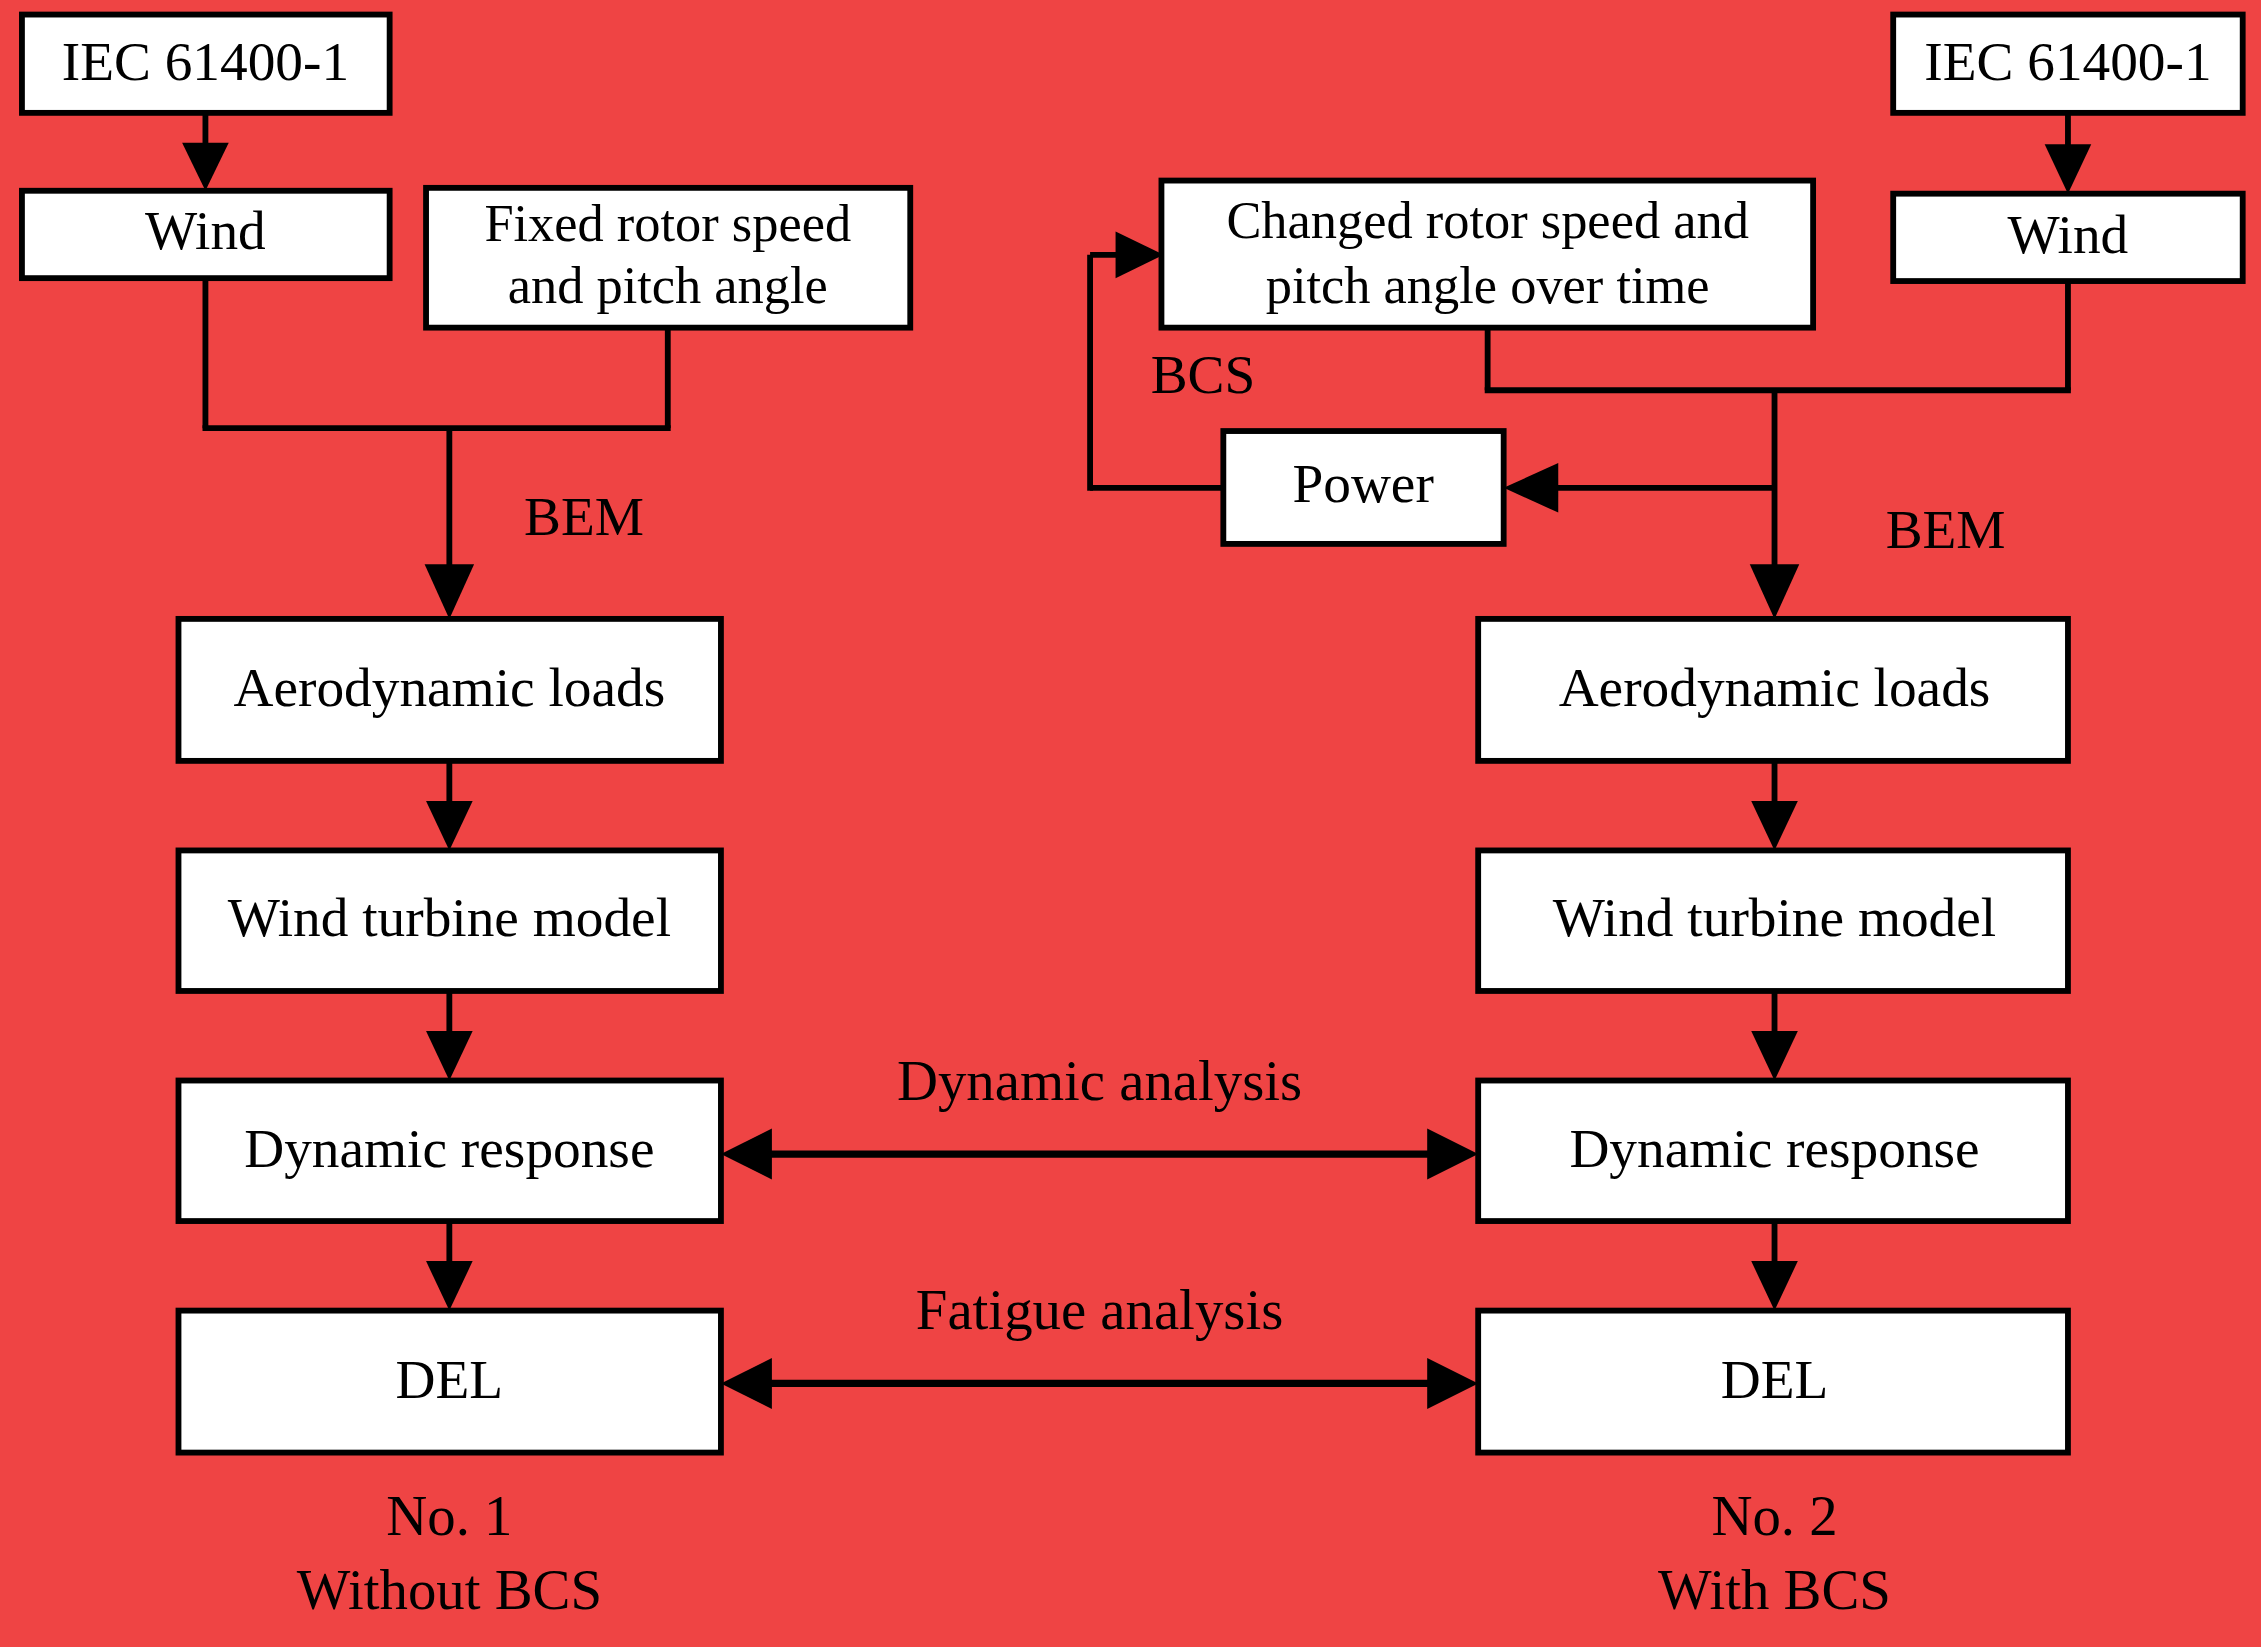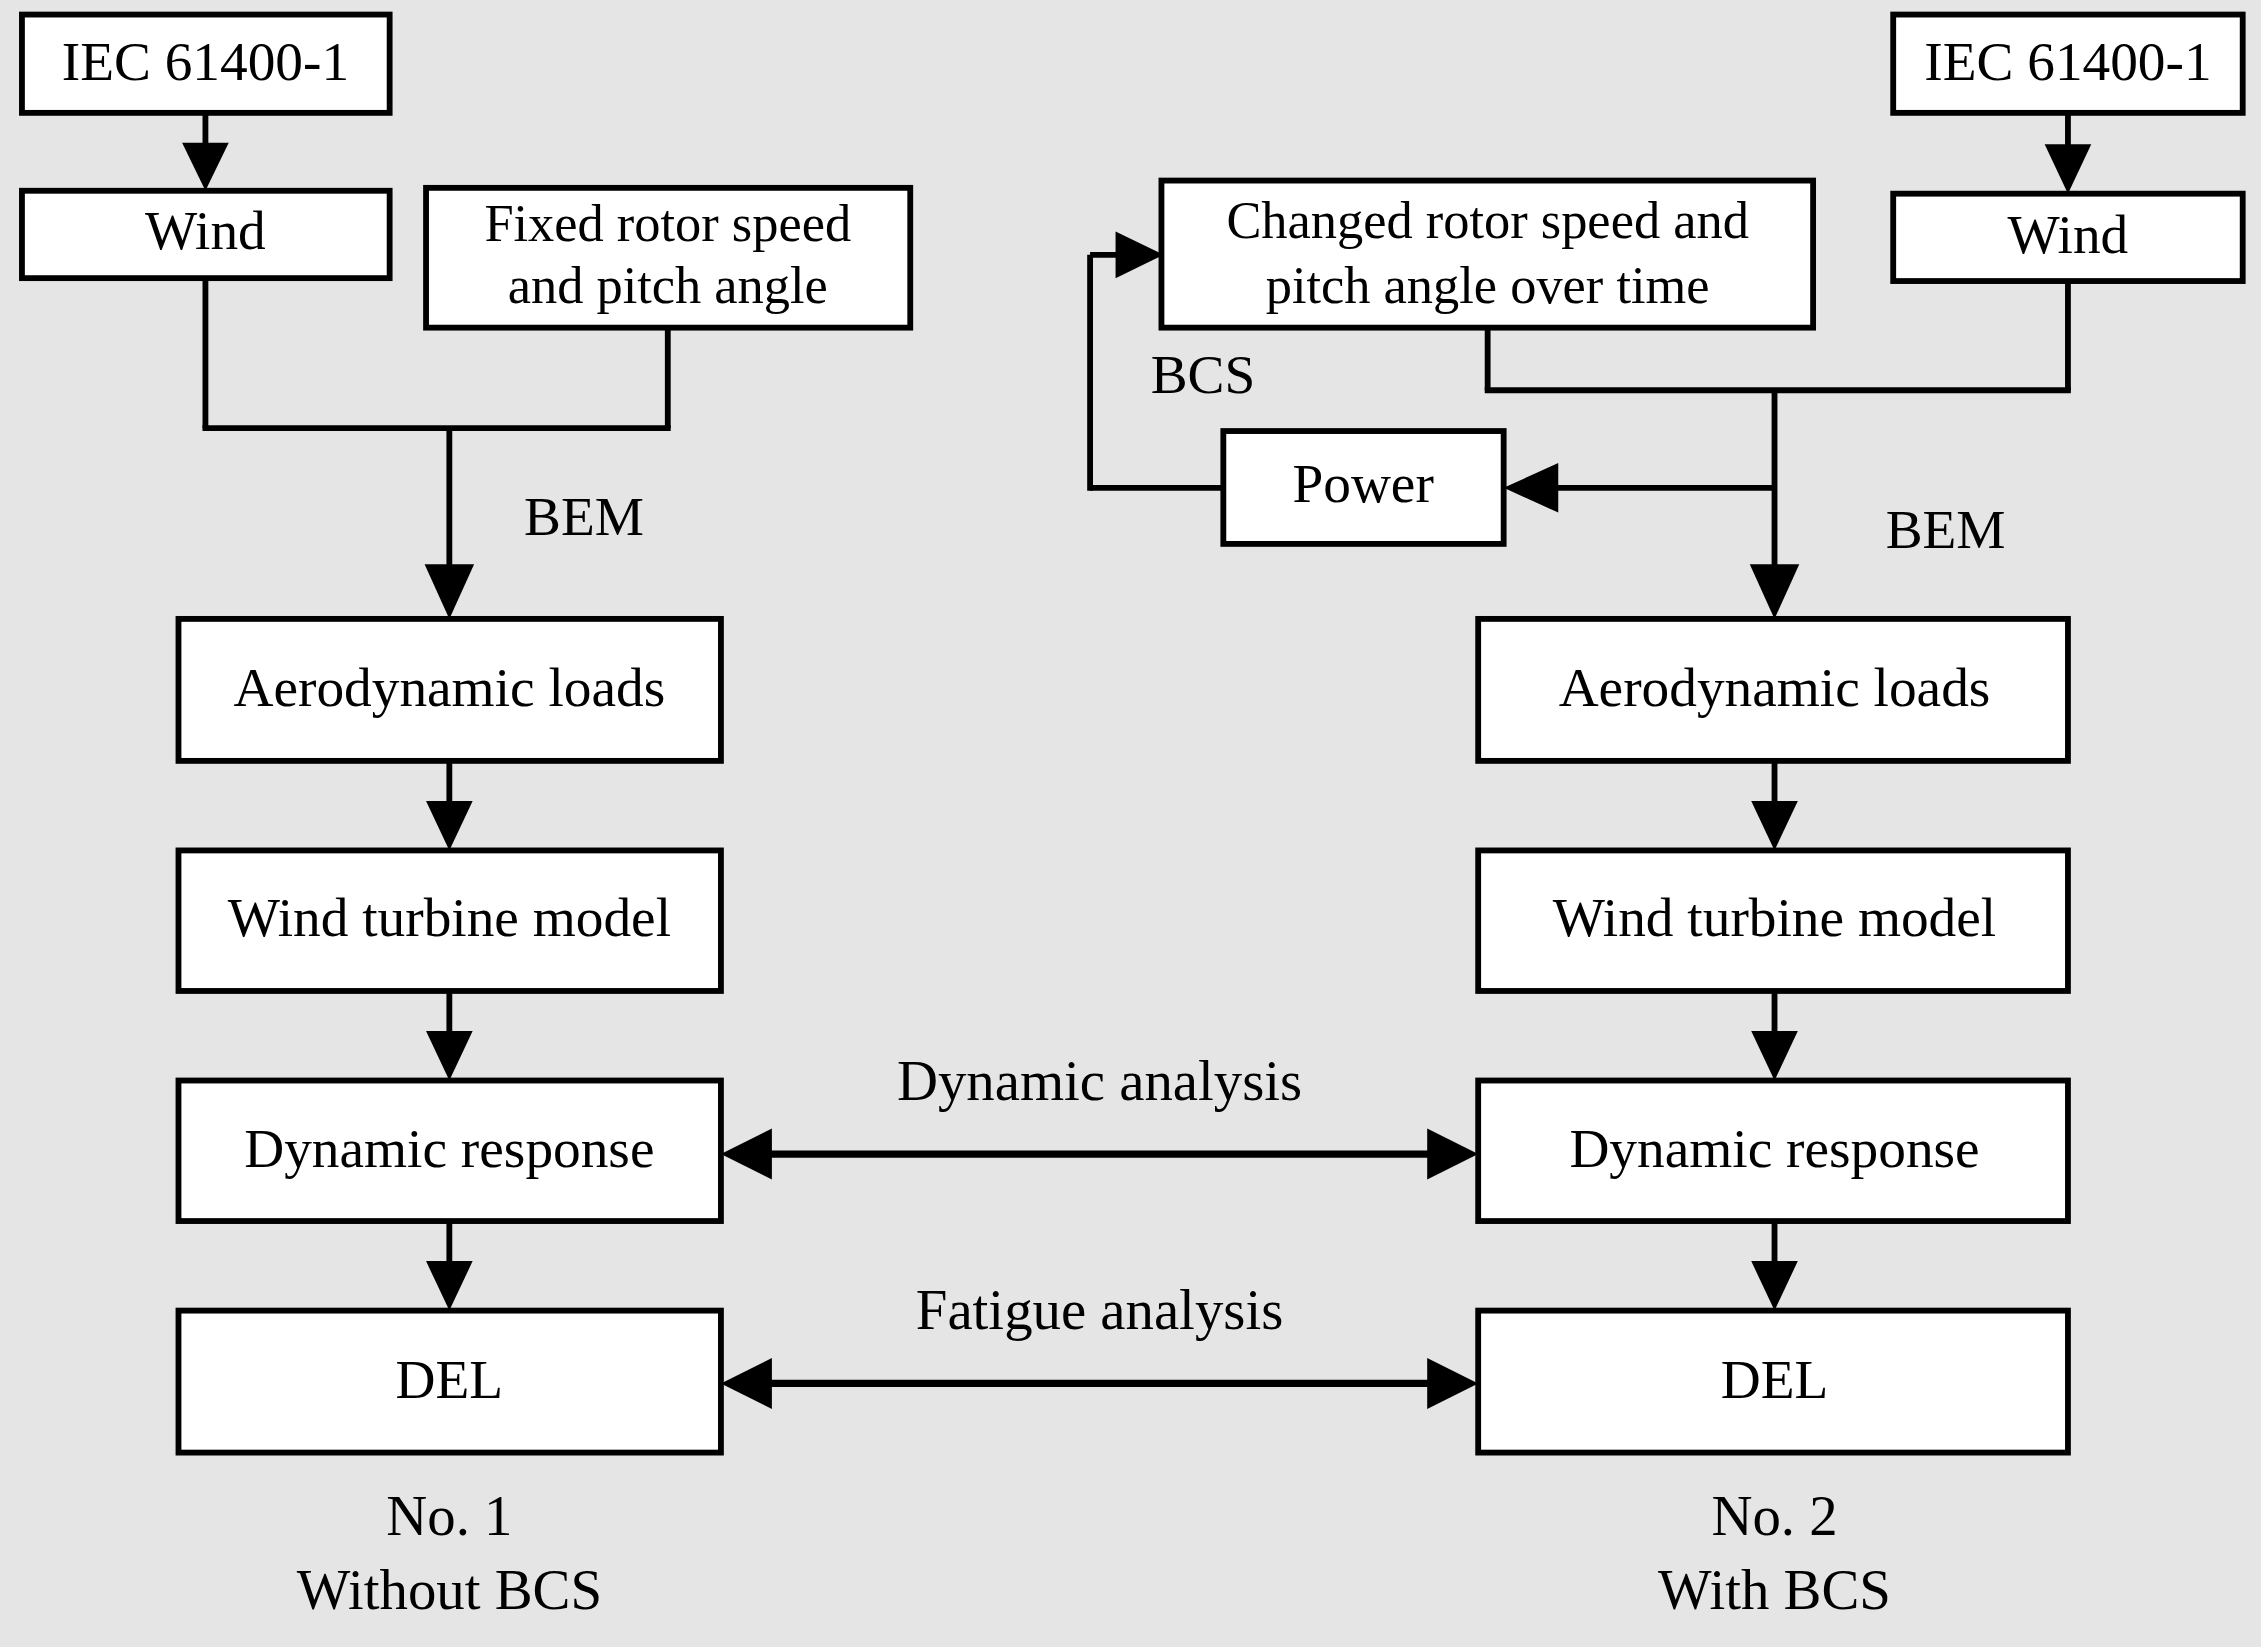--- a/index.html
+++ b/index.html
@@ -4,21 +4,21 @@
 <style>
   html, body {
     margin: 0;
     padding: 0;
     background: #ffffff;
   }
   #root {
     position: relative;
     width: 2261px;
     height: 1647px;
-    background: #e5e5e5;
+    background: #ef4444;
     font-family: "Liberation Serif", "DejaVu Serif", serif;
     overflow: hidden;
   }
   svg.diagram {
     position: absolute;
     left: 0;
     top: 0;
     width: 2261px;
     height: 1647px;
   }

